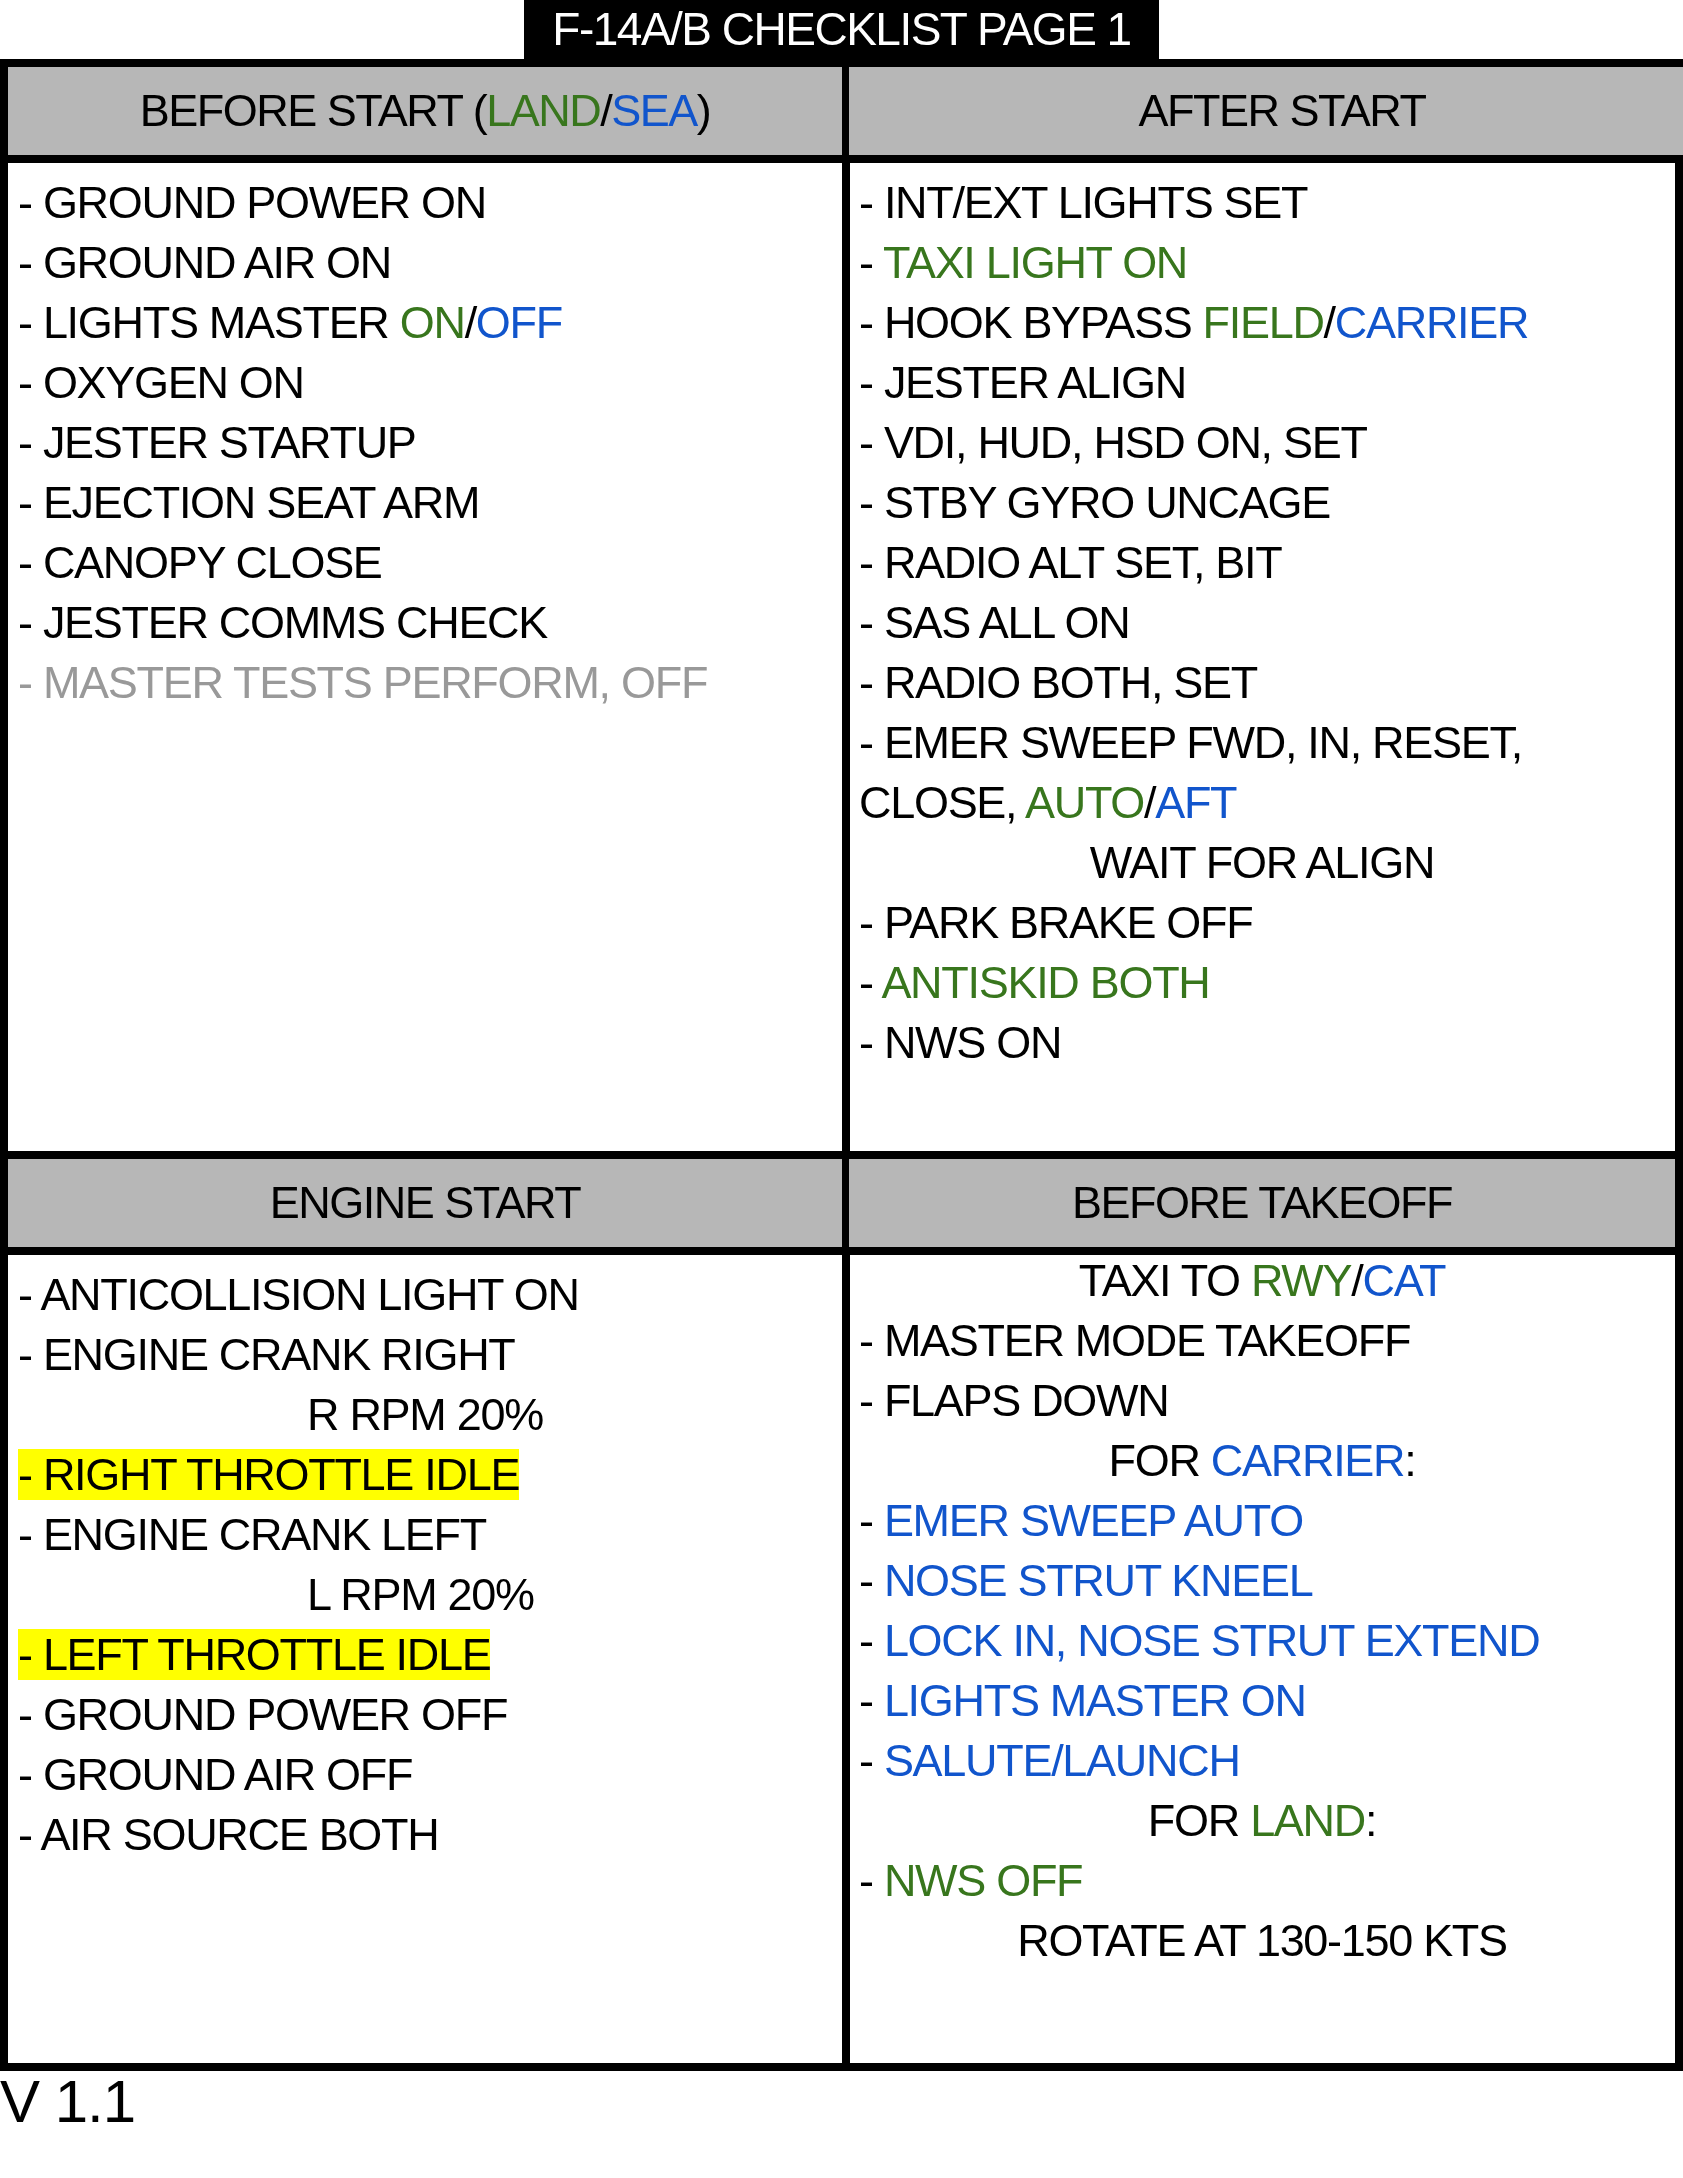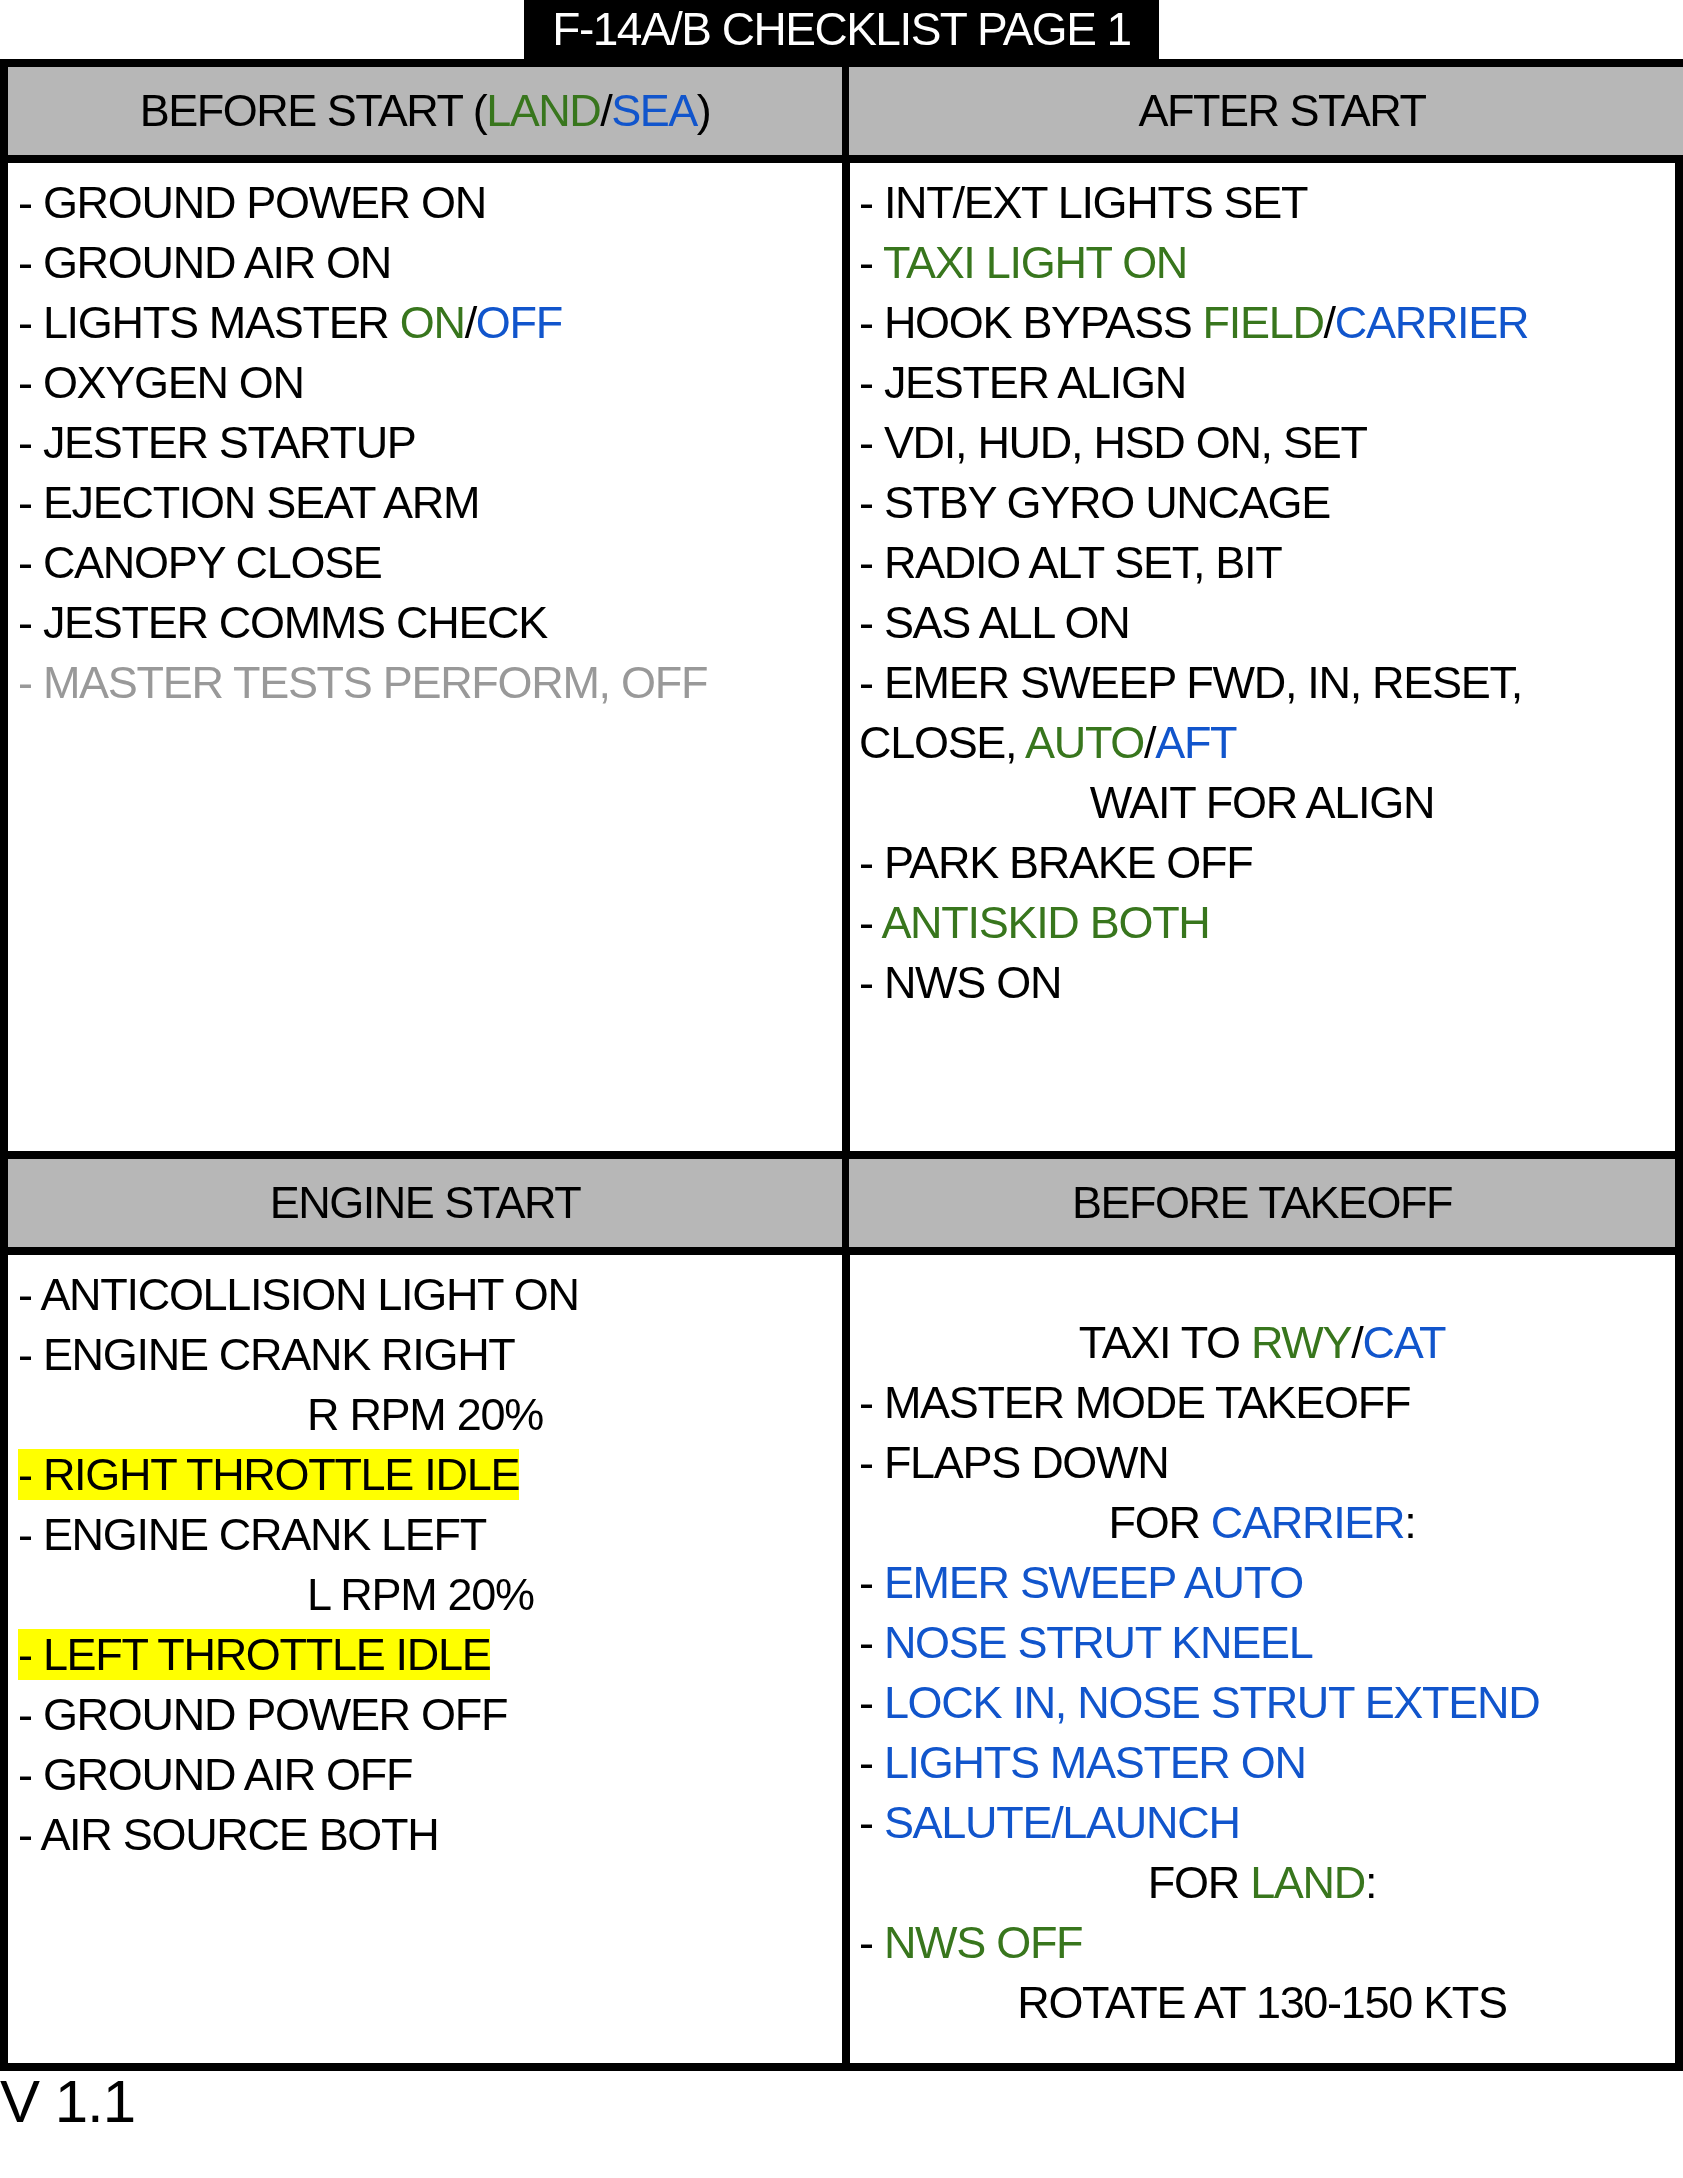--- a/index.html
+++ b/index.html
@@ -61,40 +61,41 @@
     </div>
   <div class="cell" style="left:849px;top:104px;width:826px;height:988px">
       <div class="line"><span><span>- </span><span>INT/EXT LIGHTS SET</span></span></div>
       <div class="line"><span><span>- </span><span class="g">TAXI LIGHT ON</span></span></div>
       <div class="line"><span><span>- </span><span>HOOK BYPASS </span><span class="g">FIELD</span><span>/</span><span class="b">CARRIER</span></span></div>
       <div class="line"><span><span>- </span><span>JESTER ALIGN</span></span></div>
       <div class="line"><span><span>- </span><span>VDI, HUD, HSD ON, SET</span></span></div>
       <div class="line"><span><span>- </span><span>STBY GYRO UNCAGE</span></span></div>
       <div class="line"><span><span>- </span><span>RADIO ALT SET, BIT</span></span></div>
       <div class="line"><span><span>- </span><span>SAS ALL ON</span></span></div>
+      <div class="line"><span><span>- </span><span>RADIO BOTH, SET</span></span></div>
       <div class="line"><span><span>- </span><span>EMER SWEEP FWD, IN, RESET,</span></span></div>
       <div class="line"><span><span>CLOSE, </span><span class="g">AUTO</span><span>/</span><span class="b">AFT</span></span></div>
       <div class="line center"><span><span>WAIT FOR ALIGN</span></span></div>
       <div class="line"><span><span>- </span><span>PARK BRAKE OFF</span></span></div>
       <div class="line"><span><span>- </span><span class="g">ANTISKID BOTH</span></span></div>
       <div class="line"><span><span>- </span><span>NWS ON</span></span></div>
     </div>
   <div class="cell" style="left:8px;top:1196px;width:926px;height:808px">
       <div class="line"><span><span>- </span><span>ANTICOLLISION LIGHT ON</span></span></div>
       <div class="line"><span><span>- </span><span>ENGINE CRANK RIGHT</span></span></div>
       <div class="line indent"><span><span>R RPM 20%</span></span></div>
       <div class="line"><span class="hl"><span>- </span><span>RIGHT THROTTLE IDLE</span></span></div>
       <div class="line"><span><span>- </span><span>ENGINE CRANK LEFT</span></span></div>
       <div class="line indent"><span><span>L RPM 20%</span></span></div>
       <div class="line"><span class="hl"><span>- </span><span>LEFT THROTTLE IDLE</span></span></div>
       <div class="line"><span><span>- </span><span>GROUND POWER OFF</span></span></div>
       <div class="line"><span><span>- </span><span>GROUND AIR OFF</span></span></div>
       <div class="line"><span><span>- </span><span>AIR SOURCE BOTH</span></span></div>
     </div>
-  <div class="cell" style="left:849px;top:1244px;width:826px;height:684px">
+  <div class="cell" style="left:849px;top:1182px;width:826px;height:684px">
       <div class="line center"><span><span>TAXI TO </span><span class="g">RWY</span><span>/</span><span class="b">CAT</span></span></div>
       <div class="line"><span><span>- </span><span>MASTER MODE TAKEOFF</span></span></div>
       <div class="line"><span><span>- </span><span>FLAPS DOWN</span></span></div>
       <div class="line center"><span><span>FOR </span><span class="b">CARRIER</span><span>:</span></span></div>
       <div class="line"><span><span>- </span><span class="b">EMER SWEEP AUTO</span></span></div>
       <div class="line"><span><span>- </span><span class="b">NOSE STRUT KNEEL</span></span></div>
       <div class="line"><span><span>- </span><span class="b">LOCK IN, NOSE STRUT EXTEND</span></span></div>
       <div class="line"><span><span>- </span><span class="b">LIGHTS MASTER ON</span></span></div>
       <div class="line"><span><span>- </span><span class="b">SALUTE/LAUNCH</span></span></div>
       <div class="line center"><span><span>FOR </span><span class="g">LAND</span><span>:</span></span></div>

